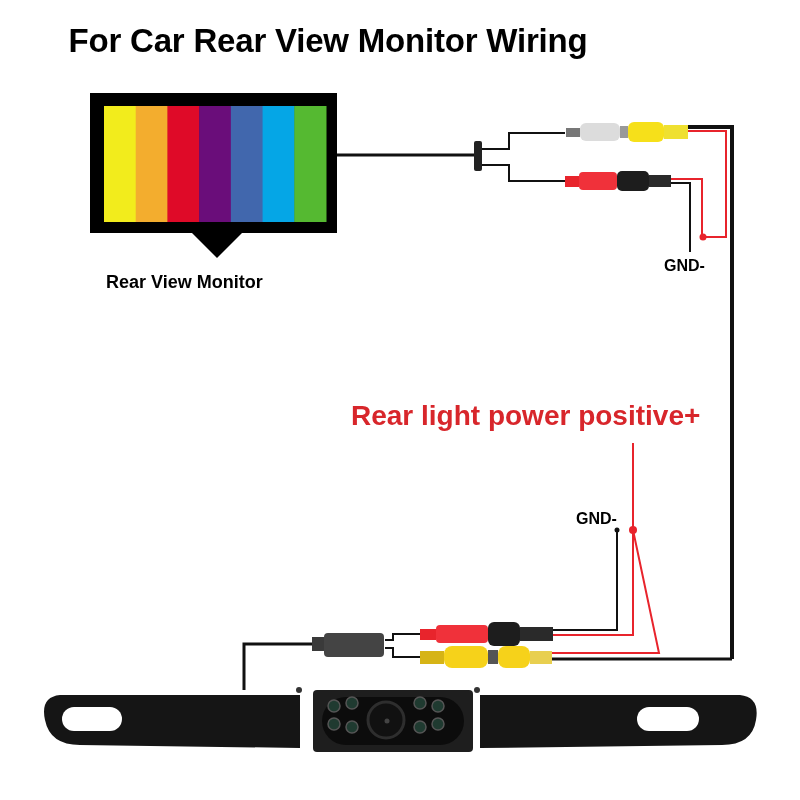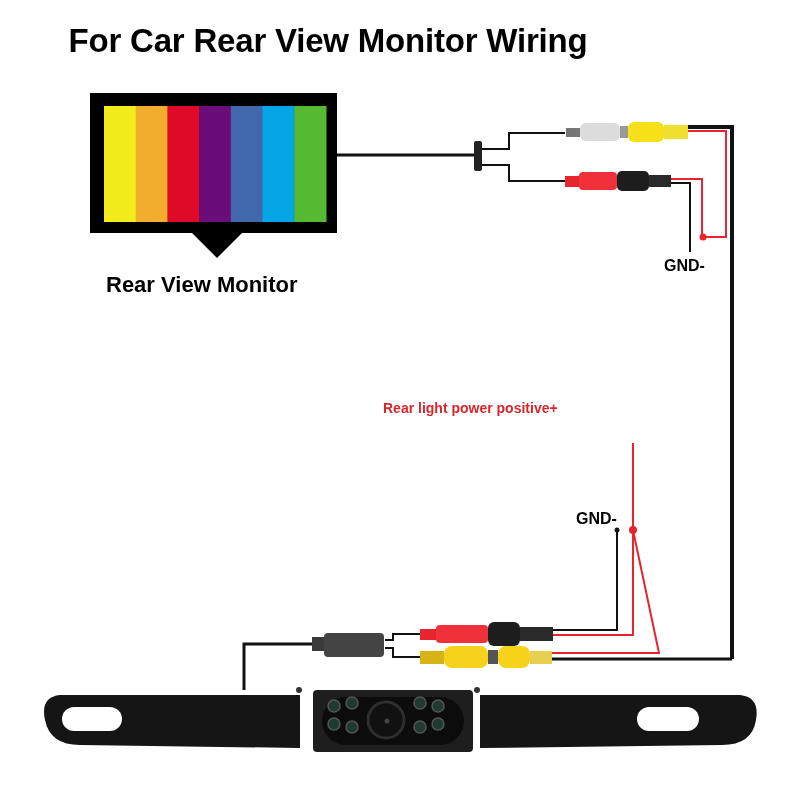--- a/index.html
+++ b/index.html
@@ -1,21 +1,21 @@
 <!DOCTYPE html>
 <html><head>
 <meta charset="utf-8">
 <style>
   html, body { margin: 0; padding: 0; background: #ffffff; }
   body { width: 800px; height: 800px; position: relative; overflow: hidden; font-family: "Liberation Sans", sans-serif; }
   .title { position: absolute; left: 0; top: 22px; width: 656px; text-align: center; font-weight: bold; font-size: 33px; color: #000; letter-spacing: -0.2px; }
-  .monitor-label { position: absolute; left: 106px; top: 272px; font-weight: bold; font-size: 22px; color: #000; }
+  .monitor-label { position: absolute; left: 106px; top: 272px; font-weight: bold; font-size: 18px; color: #000; }
   .gnd-top { position: absolute; left: 664px; top: 257px; font-weight: bold; font-size: 16px; color: #000; }
   .gnd-bottom { position: absolute; left: 576px; top: 510px; font-weight: bold; font-size: 16px; color: #000; }
-  .power-label { position: absolute; left: 383px; top: 400px; font-weight: bold; font-size: 14px; color: #d8262b; }
+  .power-label { position: absolute; left: 351px; top: 400px; font-weight: bold; font-size: 28px; color: #d8262b; }
   svg { position: absolute; left: 0; top: 0; }
 </style>
 </head>
 <body>
 
 <div class="title">For Car Rear View Monitor Wiring</div>
 
 <svg width="800" height="800" viewBox="0 0 800 800">
 
   <g>

